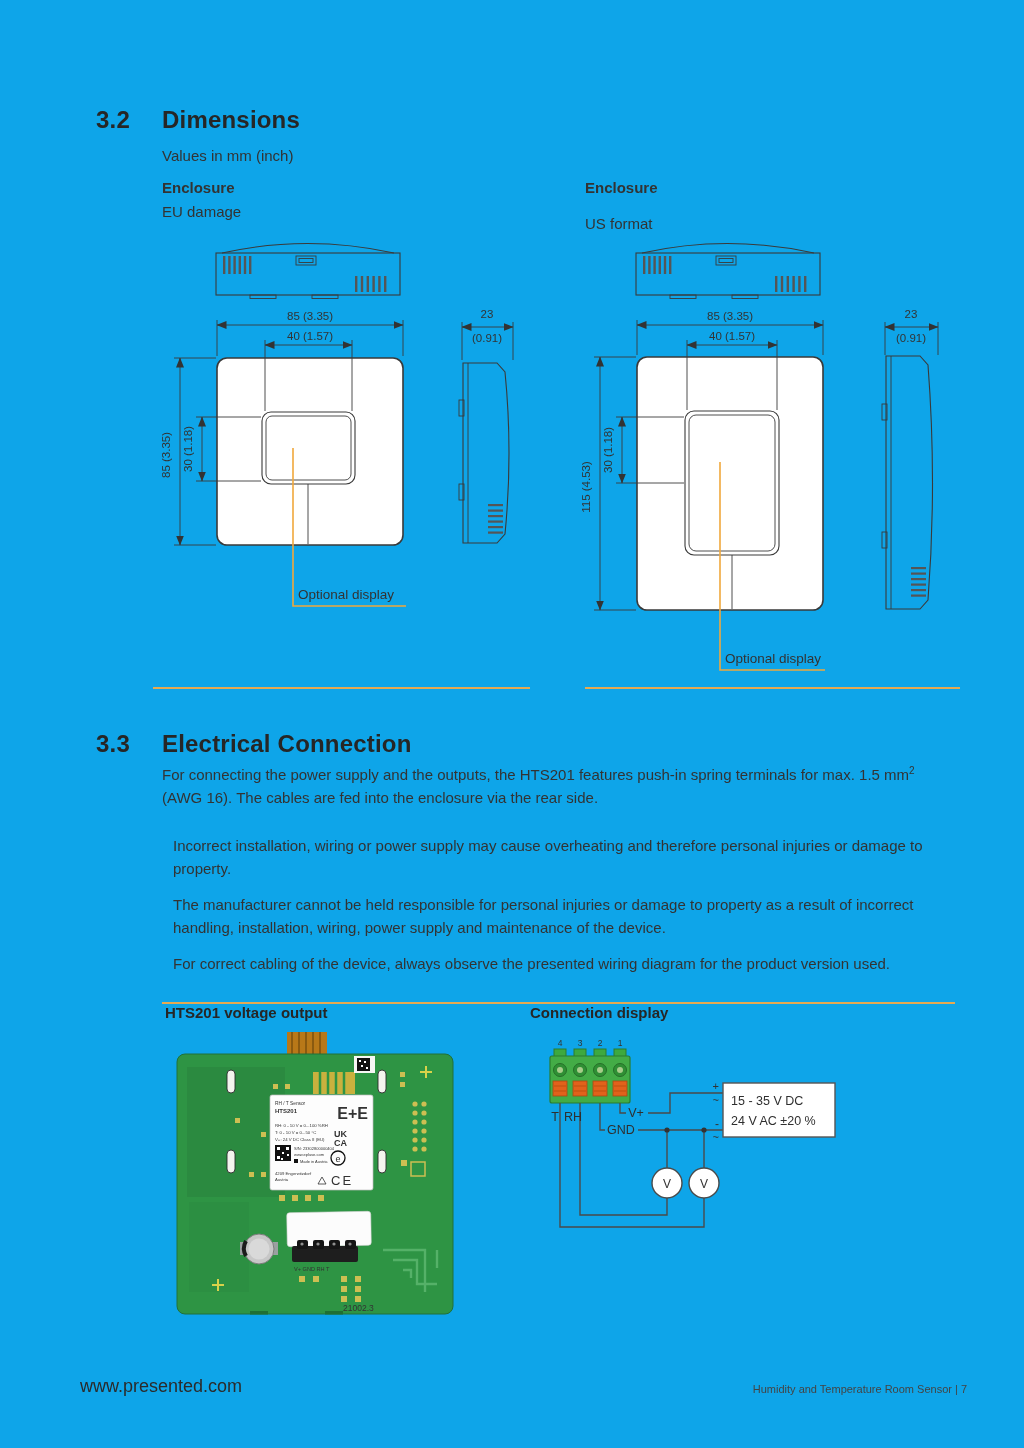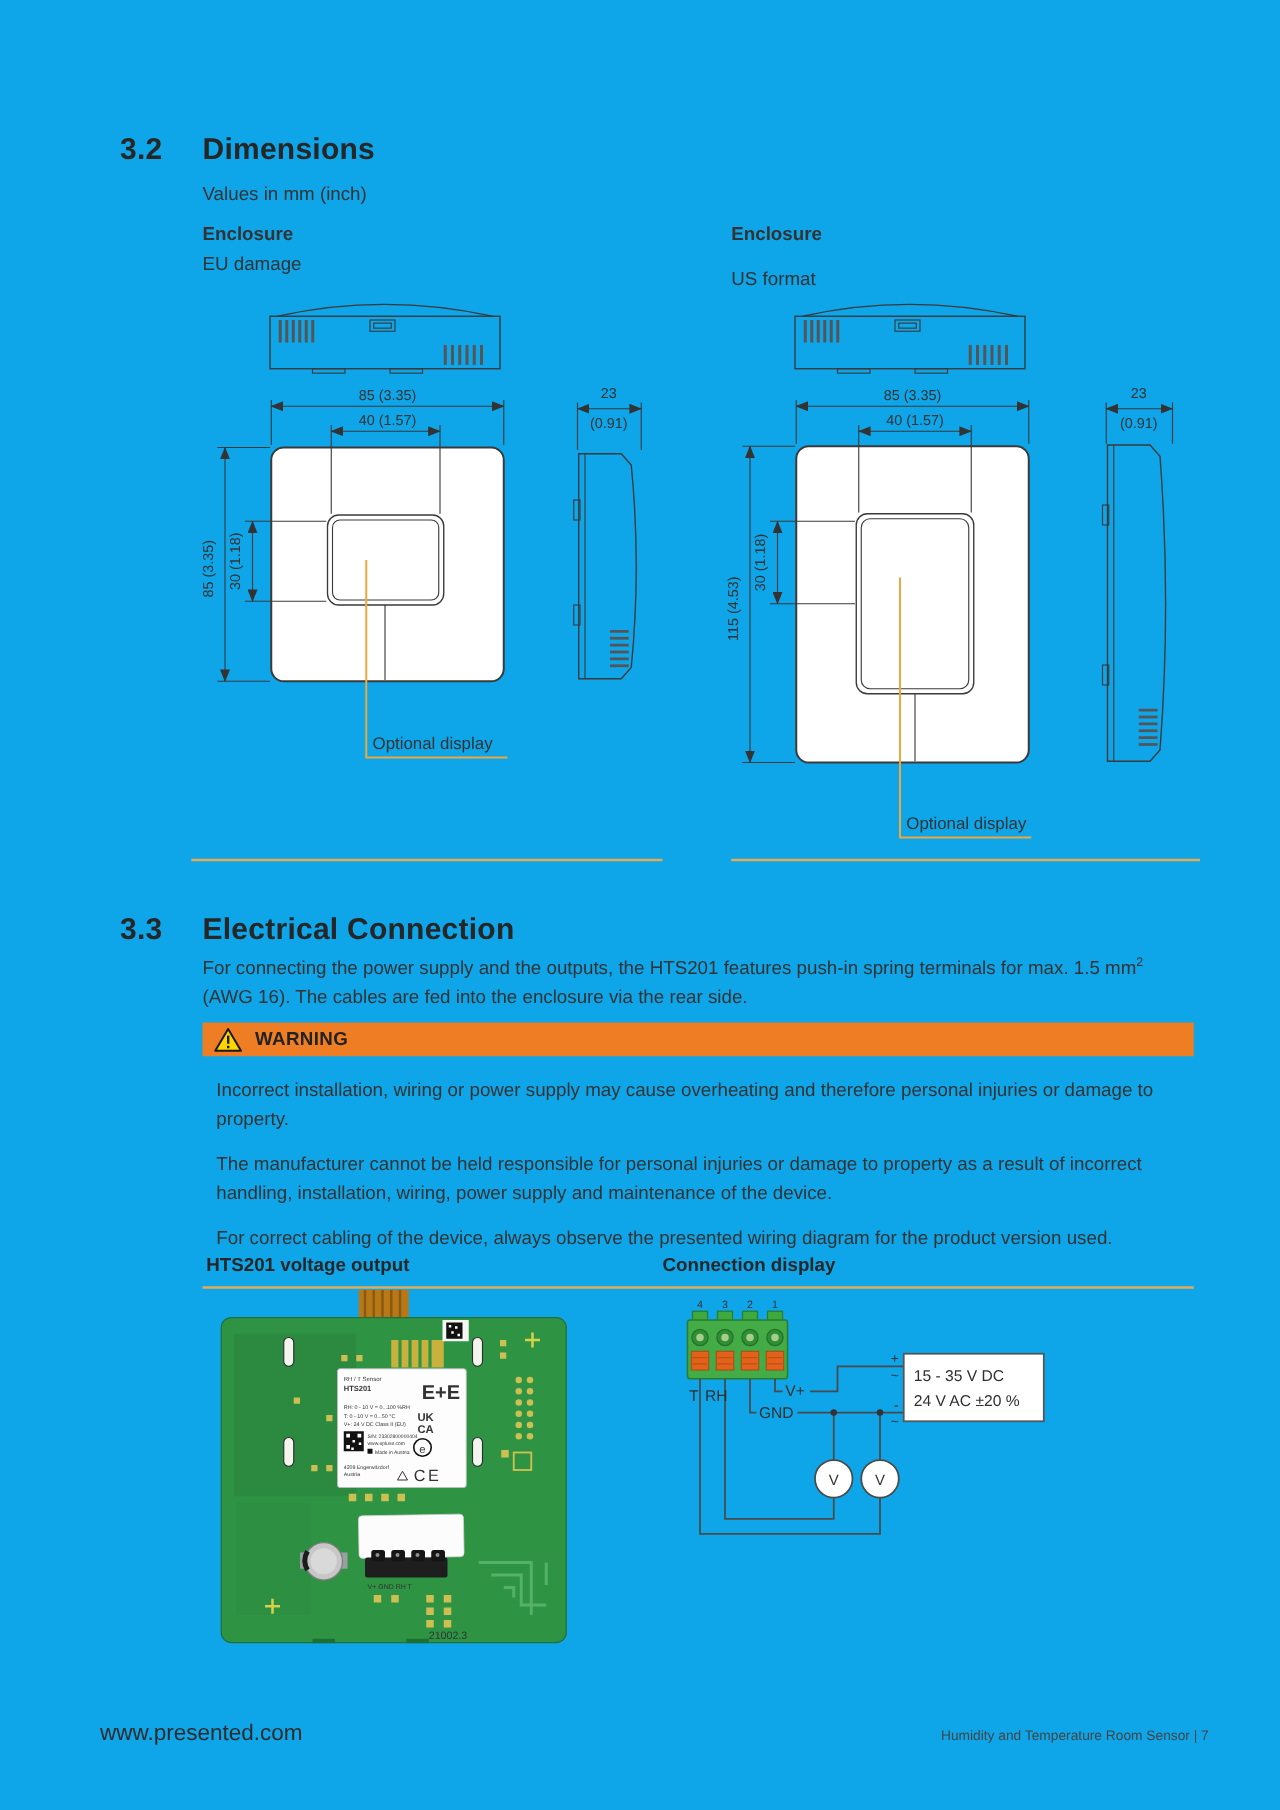--- a/index.html
+++ b/index.html
@@ -214,28 +214,20 @@
 
   <div class="abs h1" style="left:96px;top:730px;">3.3</div>
   <div class="abs h1" style="left:162px;top:730px;">Electrical Connection</div>
 
   <div class="abs body-txt" style="left:162px;top:763px;width:805px;">
     <span>For connecting the power supply and the outputs, the HTS201 features push-in spring terminals for max. 1.5 mm</span><sup>2</sup>
     <span class="block">(AWG 16). The cables are fed into the enclosure via the rear side.</span>
   </div>
 
   <div class="abs warning-block" style="left:162px;top:818px;">
-    <div class="warning-bar" style="background:#EE7D23;">
-      <svg width="23" height="20" viewBox="0 0 23 20">
-        <path d="M11.5 1.2 L21.8 18.6 L1.2 18.6 Z" fill="#FFD500" stroke="#1a1a1a" stroke-width="1.6" stroke-linejoin="round"></path>
-        <rect x="10.6" y="6.5" width="1.9" height="6.5" fill="#1a1a1a"></rect>
-        <rect x="10.6" y="14.6" width="1.9" height="2" fill="#1a1a1a"></rect>
-      </svg>
-      <span class="warning-label">WARNING</span>
-    </div>
     <div class="warning-body">
       <p>Incorrect installation, wiring or power supply may cause overheating and therefore personal injuries or damage to property.</p>
       <p>The manufacturer cannot be held responsible for personal injuries or damage to property as a result of incorrect handling, installation, wiring, power supply and maintenance of the device.</p>
       <p>For correct cabling of the device, always observe the presented wiring diagram for the product version used.</p>
     </div>
   </div>
 
   <div class="abs fig-title" style="left:165px;top:1004px;width:300px;">HTS201 voltage output</div>
   <div class="abs fig-title" style="left:530px;top:1004px;width:330px;">Connection display</div>
 

